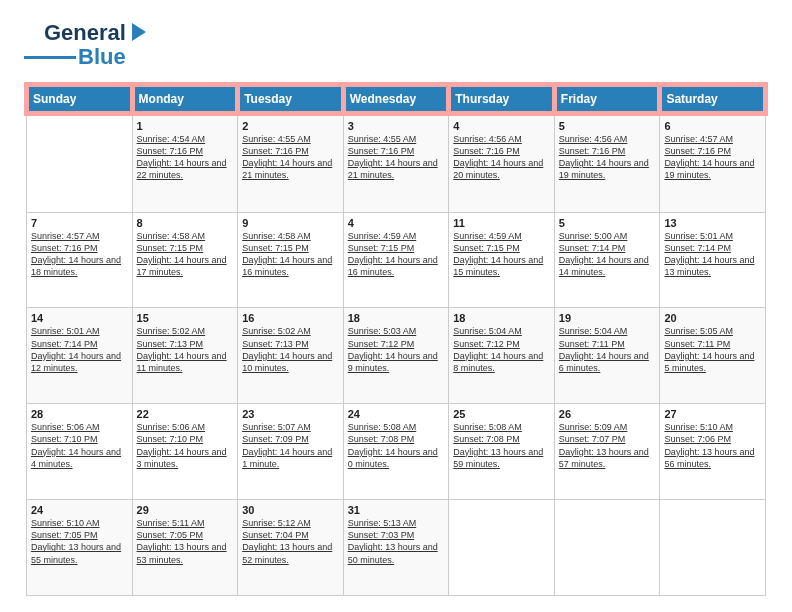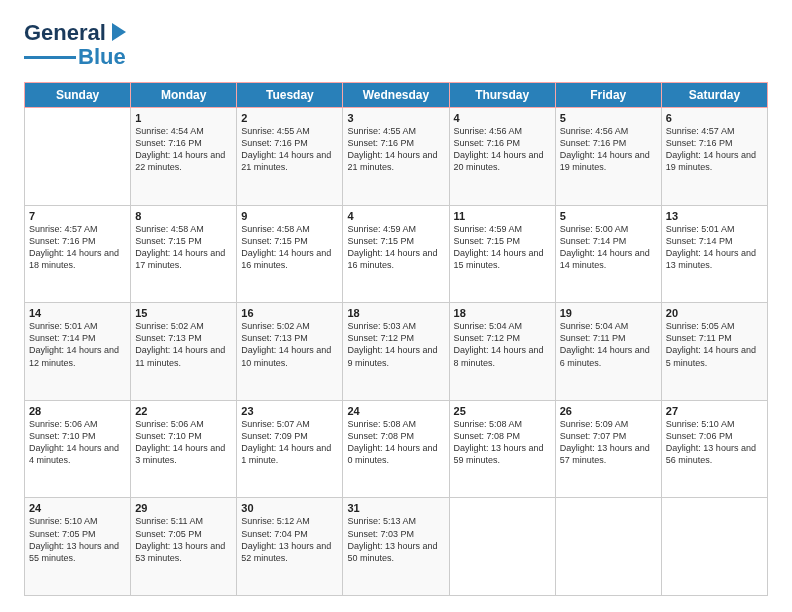--- a/index.html
+++ b/index.html
@@ -46,22 +46,22 @@
       width: 100%;
       border-collapse: collapse;
       flex: 1;
     }
     thead tr th {
       background: #2980b9;
       color: #fff;
       font-size: 12px;
       font-weight: bold;
       padding: 5px 4px;
-      text-align: center;
-      border: 1px solid #fca5a5;
+      text-align: left;
+      border: 5px solid #fca5a5;
     }
     tbody tr td {
       border: 1px solid #ccc;
       vertical-align: top;
       padding: 4px 4px 3px 4px;
       font-size: 9.5px;
       color: #222;
       background: #fff;
       width: calc(100% / 7);
       min-height: 70px;
@@ -72,33 +72,34 @@
     .day-num {
       font-size: 11px;
       font-weight: bold;
       display: block;
       margin-bottom: 1px;
     }
     .cell-content {
       font-size: 9px;
       color: #333;
       line-height: 1.35;
+      text-decoration: underline;
     }
     .empty-cell {
       background: #fff !important;
     }
   </style>
 </head>
 <body>
 
 <div class="page">
   <div class="header">
     <div class="logo">
       <div style="display:flex;align-items:center;">
-        <span style="font-size:22px;font-weight:bold;color:#1a3a5c;">General</span>
+        <span style="font-size:22px;font-weight:bold;color:#1a3a5c;margin-left:20px;">General</span>
         <svg width="22" height="20" viewBox="0 0 22 20" style="margin-left:2px;">
           <polygon points="4,18 18,9 4,0" fill="#2980b9"></polygon>
         </svg>
       </div>
       <div style="display:flex;align-items:center;margin-top:-2px;">
         <div style="width:52px;height:3px;background:#2980b9;margin-right:2px;"></div>
         <span style="font-size:22px;font-weight:bold;color:#2980b9;">Blue</span>
       </div>
     </div>
     <div class="title-block">

